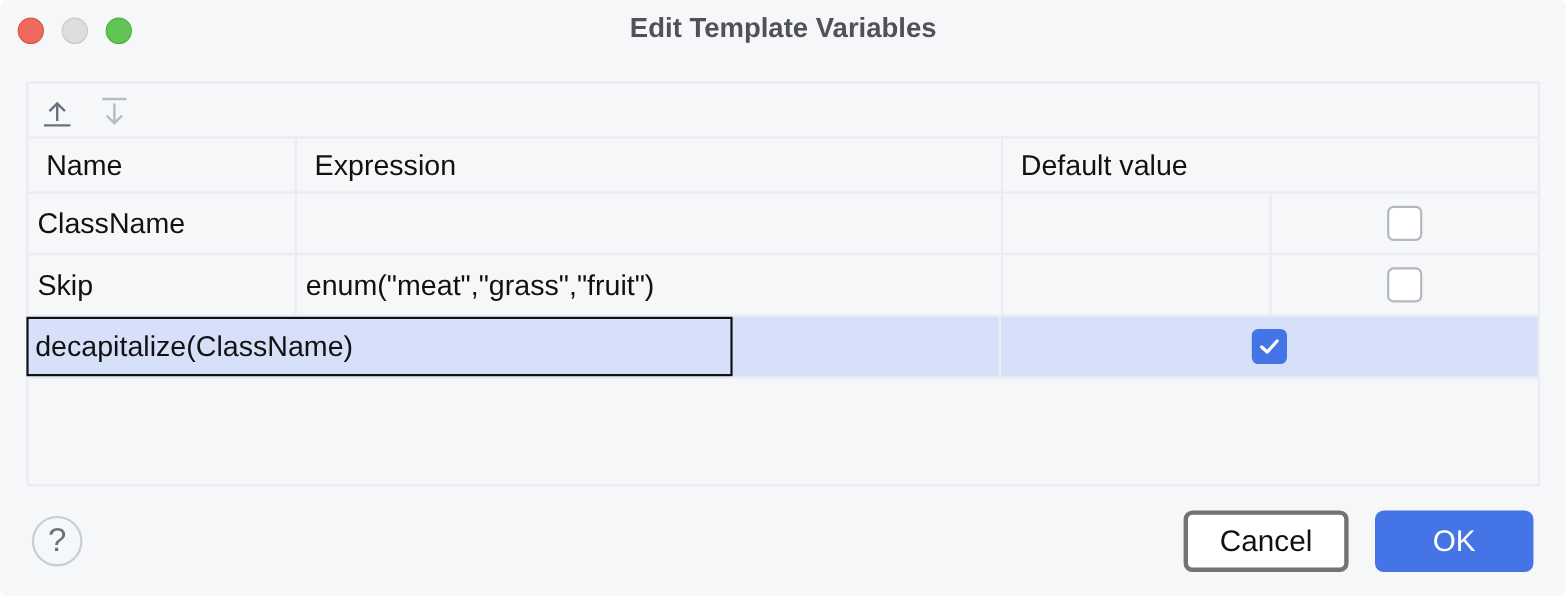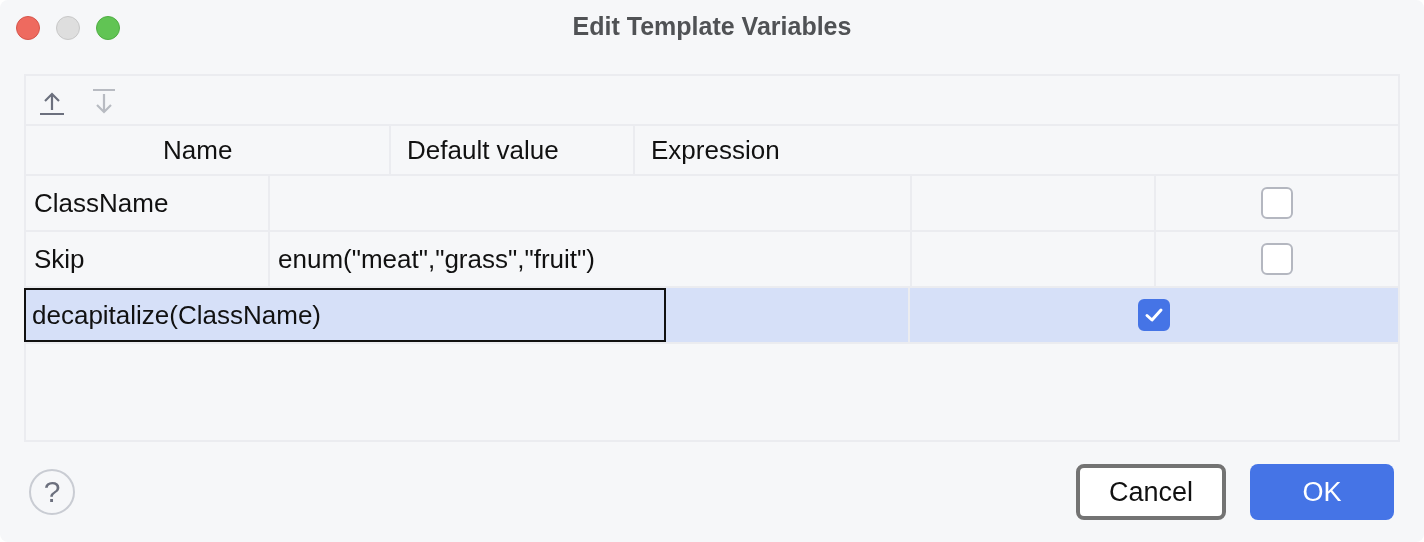--- a/index.html
+++ b/index.html
@@ -21,21 +21,21 @@
     .panel {
       position: absolute; left: 24px; top: 74px; width: 1376px; height: 368px;
       border: 2px solid #ebecf0; background: #f6f7f9;
     }
     .toolbar { position: absolute; left: 0; top: 0; width: 100%; height: 50px; border-bottom: 2px solid #ebecf0; }
     .tool-btn { position: absolute; top: 10px; width: 32px; height: 32px; display: flex; align-items: center; justify-content: center; }
     .tool-btn.up { left: 10px; }
     .tool-btn.down { left: 62px; }
     .table { position: absolute; left: 0; top: 50px; width: 100%; }
     .row { display: flex; height: 56px; border-bottom: 2px solid #ebecf0; }
-    .row.header { height: 50px; justify-content: center; }
+    .row.header { height: 50px; }
     .cell {
       display: flex; align-items: center; font-size: 26px; color: #111;
       border-right: 2px solid #ebecf0; padding-left: 8px; height: 100%; overflow: hidden; white-space: nowrap;
     }
     .cell:last-child { border-right: none; }
     .c1 { width: 244px; }
     .c2 { width: 642px; }
     .c3 { width: 244px; }
     .c4 { flex: 1; justify-content: center; padding-left: 0; }
     .header .cell { padding-left: 16px; }
@@ -82,22 +82,22 @@
         <svg width="28" height="28" viewBox="0 0 28 28">
           <path d="M3 2 H25" stroke="#b8bbc2" stroke-width="2.2"></path>
           <path d="M14 6 V24 M7 17 L14 24 L21 17" stroke="#b8bbc2" stroke-width="2.2" fill="none"></path>
         </svg>
       </div>
     </div>
 
     <div class="table">
       <div class="row header">
         <div class="cell c1">Name</div>
+        <div class="cell c2">Expression</div>
         <div class="cell c3">Default value</div>
-        <div class="cell c2">Expression</div>
       </div>
 
       <div class="row">
         <div class="cell c1">ClassName</div>
         <div class="cell c2"></div>
         <div class="cell c3"></div>
         <div class="cell c4">
           <div class="checkbox"></div>
         </div>
       </div>

